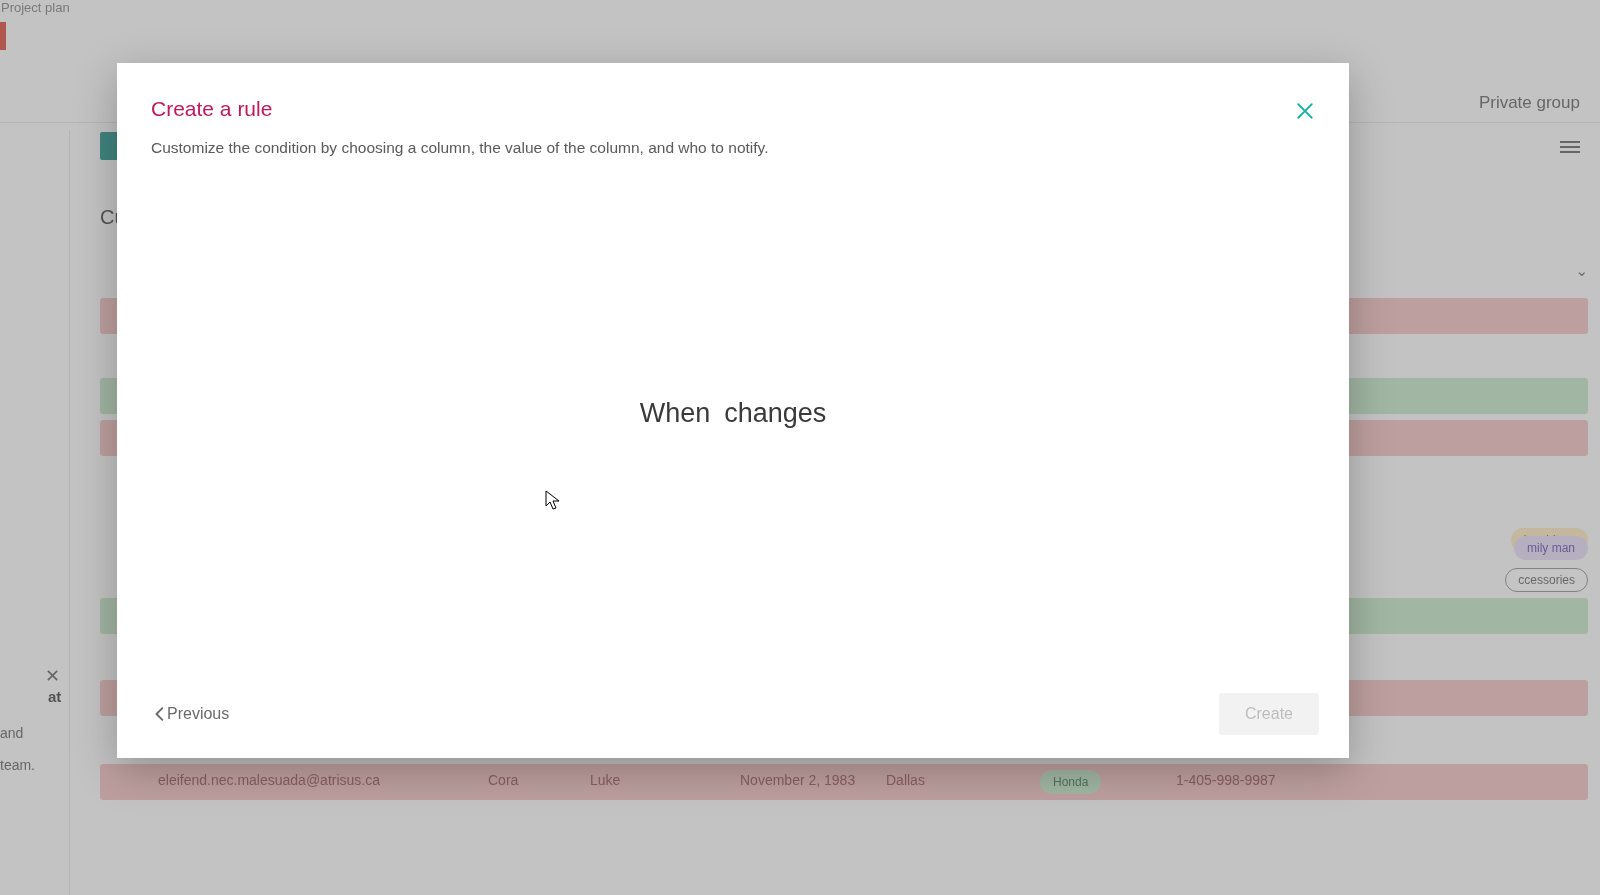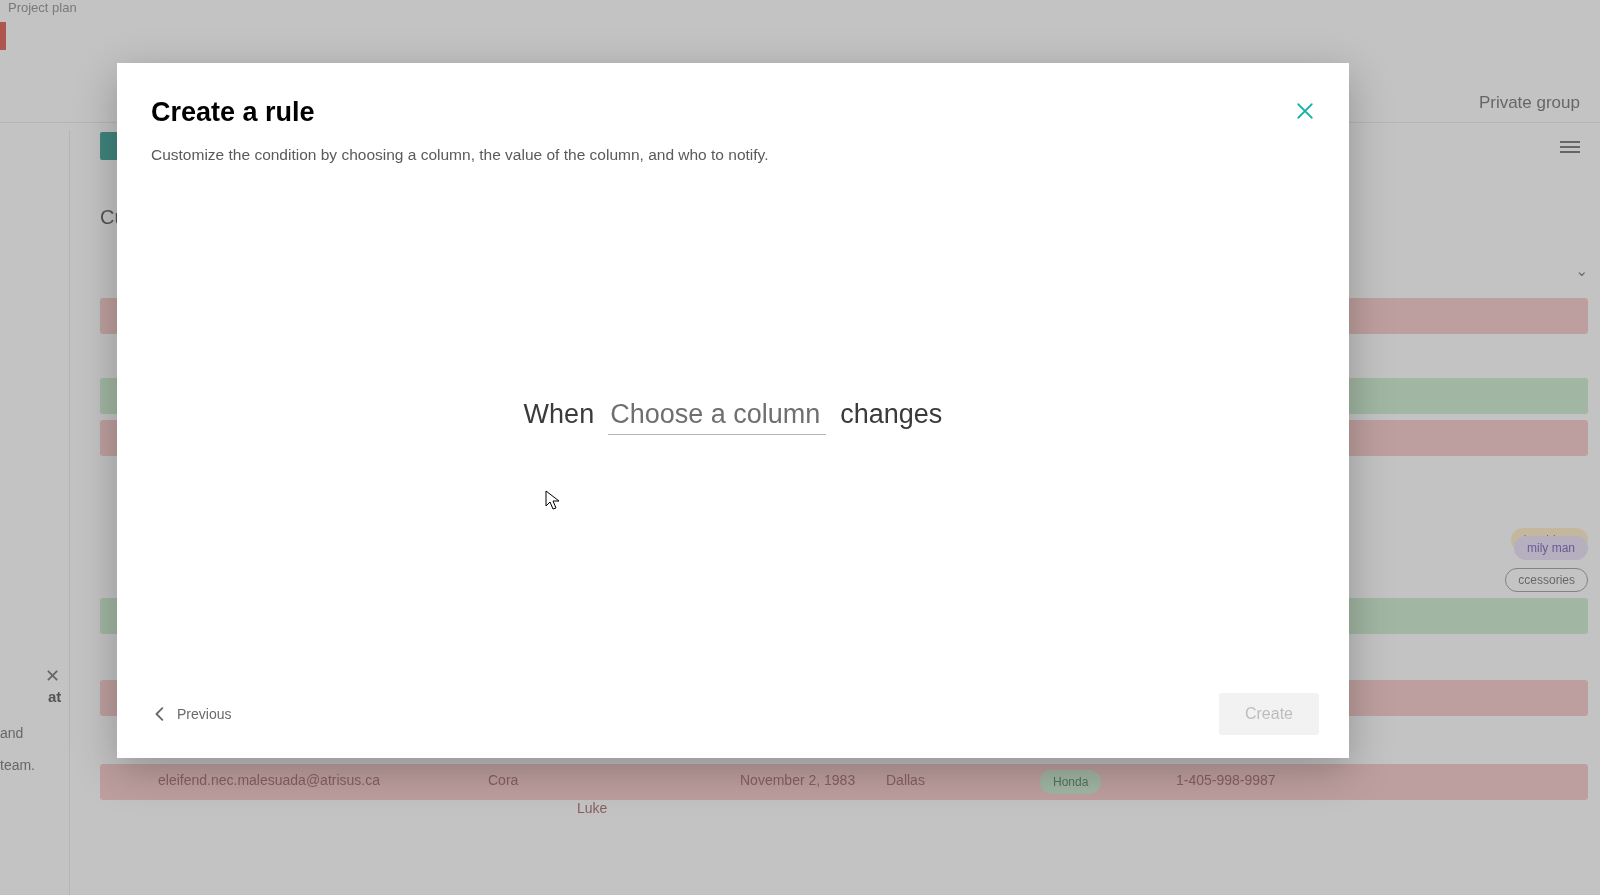--- a/index.html
+++ b/index.html
@@ -2,21 +2,21 @@
 <html><head>
 <meta charset="utf-8">
 <style>
   * { box-sizing: border-box; margin: 0; padding: 0; }
   html, body { width: 1600px; height: 895px; overflow: hidden; font-family: "Segoe UI", Arial, sans-serif; }
   body { background: #f5f5f5; position: relative; }
 
   
   .bg { position: absolute; inset: 0; background: #fdfdfd; }
   .bg-top { position: absolute; top: 0; left: 0; right: 0; height: 90px; }
-  .bg-breadcrumb { position: absolute; top: 0; left: 8px; color: #777; font-size: 13px; }
+  .bg-breadcrumb { position: absolute; top: 0; left: 1px; color: #777; font-size: 13px; }
   .bg-logo { position: absolute; top: 22px; left: 0; width: 6px; height: 28px; background: #d93a2b; }
   .bg-private { position: absolute; top: 93px; right: 20px; color: #555; font-size: 17px; }
   .bg-hr { position: absolute; top: 122px; left: 0; right: 0; height: 1px; background: #e3e3e3; }
   .bg-menu { position:absolute; top:138px; right:20px; width:20px; height:20px; }
   .bg-menu .bar{ display:block; width:20px; height:2px; background:#555; margin:3px 0;}
   .bg-left-rail { position:absolute; top:130px; left:0; width:70px; bottom:0; border-right:1px solid #e3e3e3;}
   .bg-newbtn { position:absolute; top:132px; left:100px; width:40px; height:28px; background:#0f8b7f; border-radius:2px;}
   .bg-section { position:absolute; top:206px; left:100px; color:#333; font-size:20px; }
 
   .bg-chevron{ position:absolute; right:12px; top:262px; color:#555; font-size:15px; }
@@ -31,58 +31,58 @@
 
   .pill { position:absolute; font-size:12px; padding:4px 12px; border-radius:14px; border:1px solid transparent; }
   .pill.p1{ top:528px; right:12px; background:#fde9b8; color:#7a5d00;}
   .pill.p2{ top:536px; right:12px; background:#e3d9f7; color:#5a3fa6;}
   .pill.p3{ top:568px; right:12px; background:#fff; border-color:#888; color:#555;}
   .pill.p4{ top:770px; left:1040px; background:#bfe5c4; color:#2a6b3d;}
 
   .bg-row.r6 span{ color:#934747; font-size:14px; position:absolute; top:8px;}
   .r6 .c-email{ left:58px; }
   .r6 .c-first{ left:349px;margin-left:39px; }
-  .r6 .c-last { left:477px;margin-top:28px; }
+  .r6 .c-last { left:490px; }
   .r6 .c-date { left:640px; }
   .r6 .c-city { left:786px; }
   .r6 .c-phone{ left:1076px; }
   .side-close{ position:absolute; left:45px; top:665px; color:#555; font-size:18px;}
   .side-t{ position:absolute; left:0; top:688px; color:#333; font-size:15px; font-weight:700;padding-left:48px;}
   .side-1{ position:absolute; left:0; top:725px; color:#555; font-size:14px;}
   .side-2{ position:absolute; left:0; top:757px; color:#555; font-size:14px;}
 
   
   .overlay{ position:absolute; inset:0; background:rgba(125,125,125,0.45); }
 
   
   .modal{
     position:absolute; left:117px; top:63px; width:1232px; height:695px;
     background:#fff; box-shadow:0 12px 40px rgba(0,0,0,0.25);
     display:flex; flex-direction:column;
   }
   .modal-header{ padding:34px 34px 0 34px; position:relative; }
-  .modal-title{ font-size:27px; font-weight:700; color:#000000; }
+  .modal-title{ font-size:21px; font-weight:400; color:#be185d; }
   .modal-sub{ margin-top:18px; font-size:15.5px; color:#5a5a5a; }
   .modal-close{
     position:absolute; top:34px; right:30px; width:28px; height:28px;
     color:#19b3a6; cursor:pointer; display:flex; align-items:center; justify-content:center;
   }
   .modal-close svg{ width:18px; height:18px; }
 
   .modal-body{ flex:1; display:flex; flex-direction:row; align-items:center; justify-content:center; gap:22px; }
   .sentence{ font-size:27px; color:#3a3a3a; display:flex; align-items:baseline; gap:14px; flex-wrap:wrap; justify-content:center;}
   .slot{
     font-size:27px; color:#6f6f6f; border-bottom:1px solid #b5b5b5;
     padding:0 6px 4px 2px; min-width:190px; display:inline-block; cursor:pointer;
   }
   .slot.dim{ color:#9e9e9e; border-bottom-style:dashed; }
   .period{ font-size:27px; color:#3a3a3a; margin-left:-6px;}
 
   .modal-footer{ height:88px; display:flex; align-items:center; justify-content:space-between; padding:0 30px; }
-  .prev-btn{ display:flex; align-items:center; gap:10px; color:#6a6a6a; font-size:14px; cursor:pointer; padding:8px 6px;}
+  .prev-btn{ display:flex; align-items:center; color:#6a6a6a; font-size:16px; cursor:pointer; padding:8px 6px;}
   .prev-btn svg{ width:14px; height:14px; }
   .create-btn{
     background:#f2f2f2; color:#bdbdbd; font-size:16px; padding:12px 26px;
     border-radius:3px; cursor:not-allowed; border:none;
   }
 
   .cursor{ position:absolute; left:428px; top:427px; width:16px; height:22px; pointer-events:none;}
   .cursor svg{ width:16px; height:22px; }
 </style>
 </head>
@@ -140,21 +140,20 @@
     <div class="modal-close">
       <svg viewBox="0 0 16 16">
           <path d="M2 2 L14 14 M14 2 L2 14" stroke="#19b3a6" stroke-width="1.6" fill="none" stroke-linecap="round"></path>
         </svg>
     </div>
   </div>
 
   <div class="modal-body">
     <div class="sentence">
       <span>When</span>
-      <span class="slot">Choose a column</span>
       <span>changes</span>
     </div>
   </div>
 
   <div class="modal-footer">
     <div class="prev-btn">
       <svg viewBox="0 0 12 12">
           <path d="M8 1 L3 6 L8 11" stroke="#6a6a6a" stroke-width="1.6" fill="none" stroke-linecap="round" stroke-linejoin="round"></path>
         </svg>
       <span>Previous</span>

